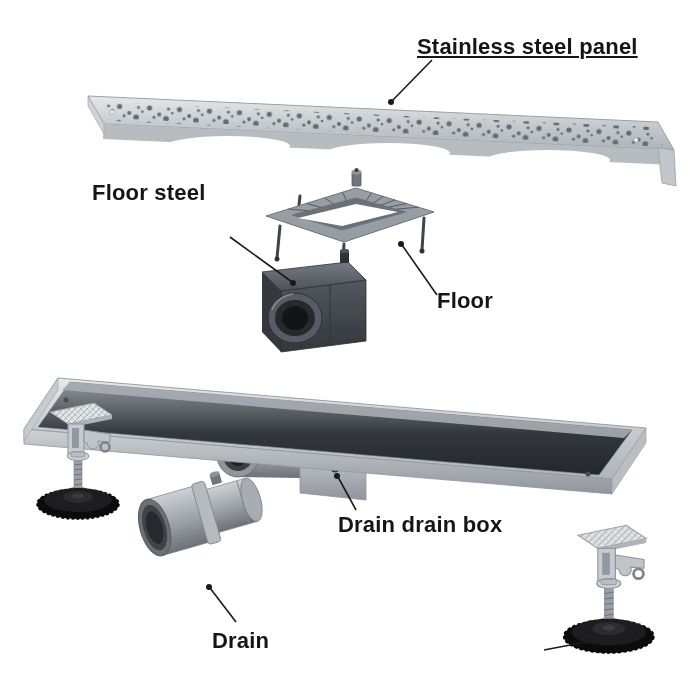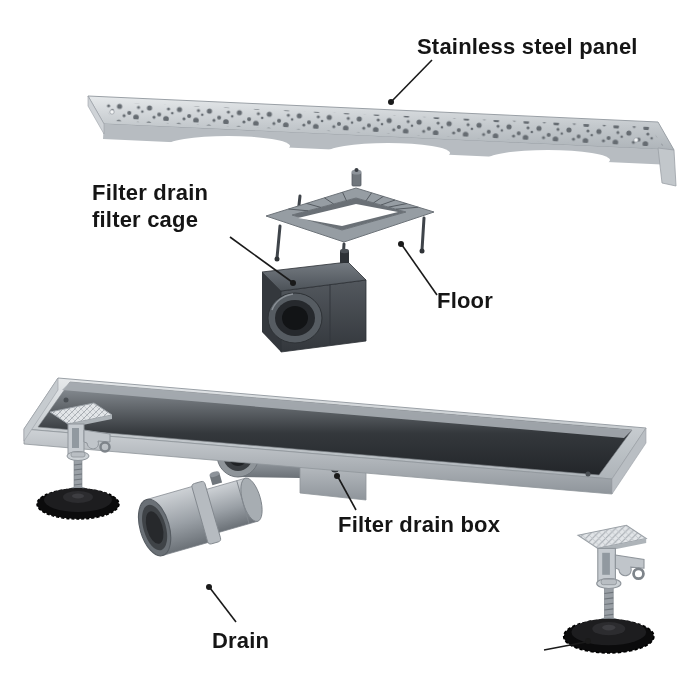--- a/index.html
+++ b/index.html
@@ -191,27 +191,26 @@
   <g fill="#1a1a1a">
     <circle cx="391" cy="102" r="3"></circle>
     <circle cx="293" cy="283" r="3"></circle>
     <circle cx="401" cy="244" r="3"></circle>
     <circle cx="337" cy="476" r="3"></circle>
     <circle cx="209" cy="587" r="3"></circle>
     <circle cx="588" cy="641" r="3"></circle>
   </g>
 </svg>
 
-<div class="label" style="left:417px;top:33px;">Stainless steel panel</div>
+<div class="label" style="left:417px;top:33px;text-decoration:underline;">Stainless steel panel</div>
 
 <div class="label" style="left:92px;top:179px;">
-  <div>Filter drain</div>
-  <div>filter cage</div>
+  <div>Floor steel</div>
 </div>
 
 <div class="label" style="left:437px;top:287px;">Floor</div>
 
-<div class="label" style="left:338px;top:511px;">Filter drain box</div>
+<div class="label" style="left:338px;top:511px;">Drain drain box</div>
 
 <div class="label" style="left:212px;top:627px;">Drain</div>
 
 
 </div>
 
 </body></html>

